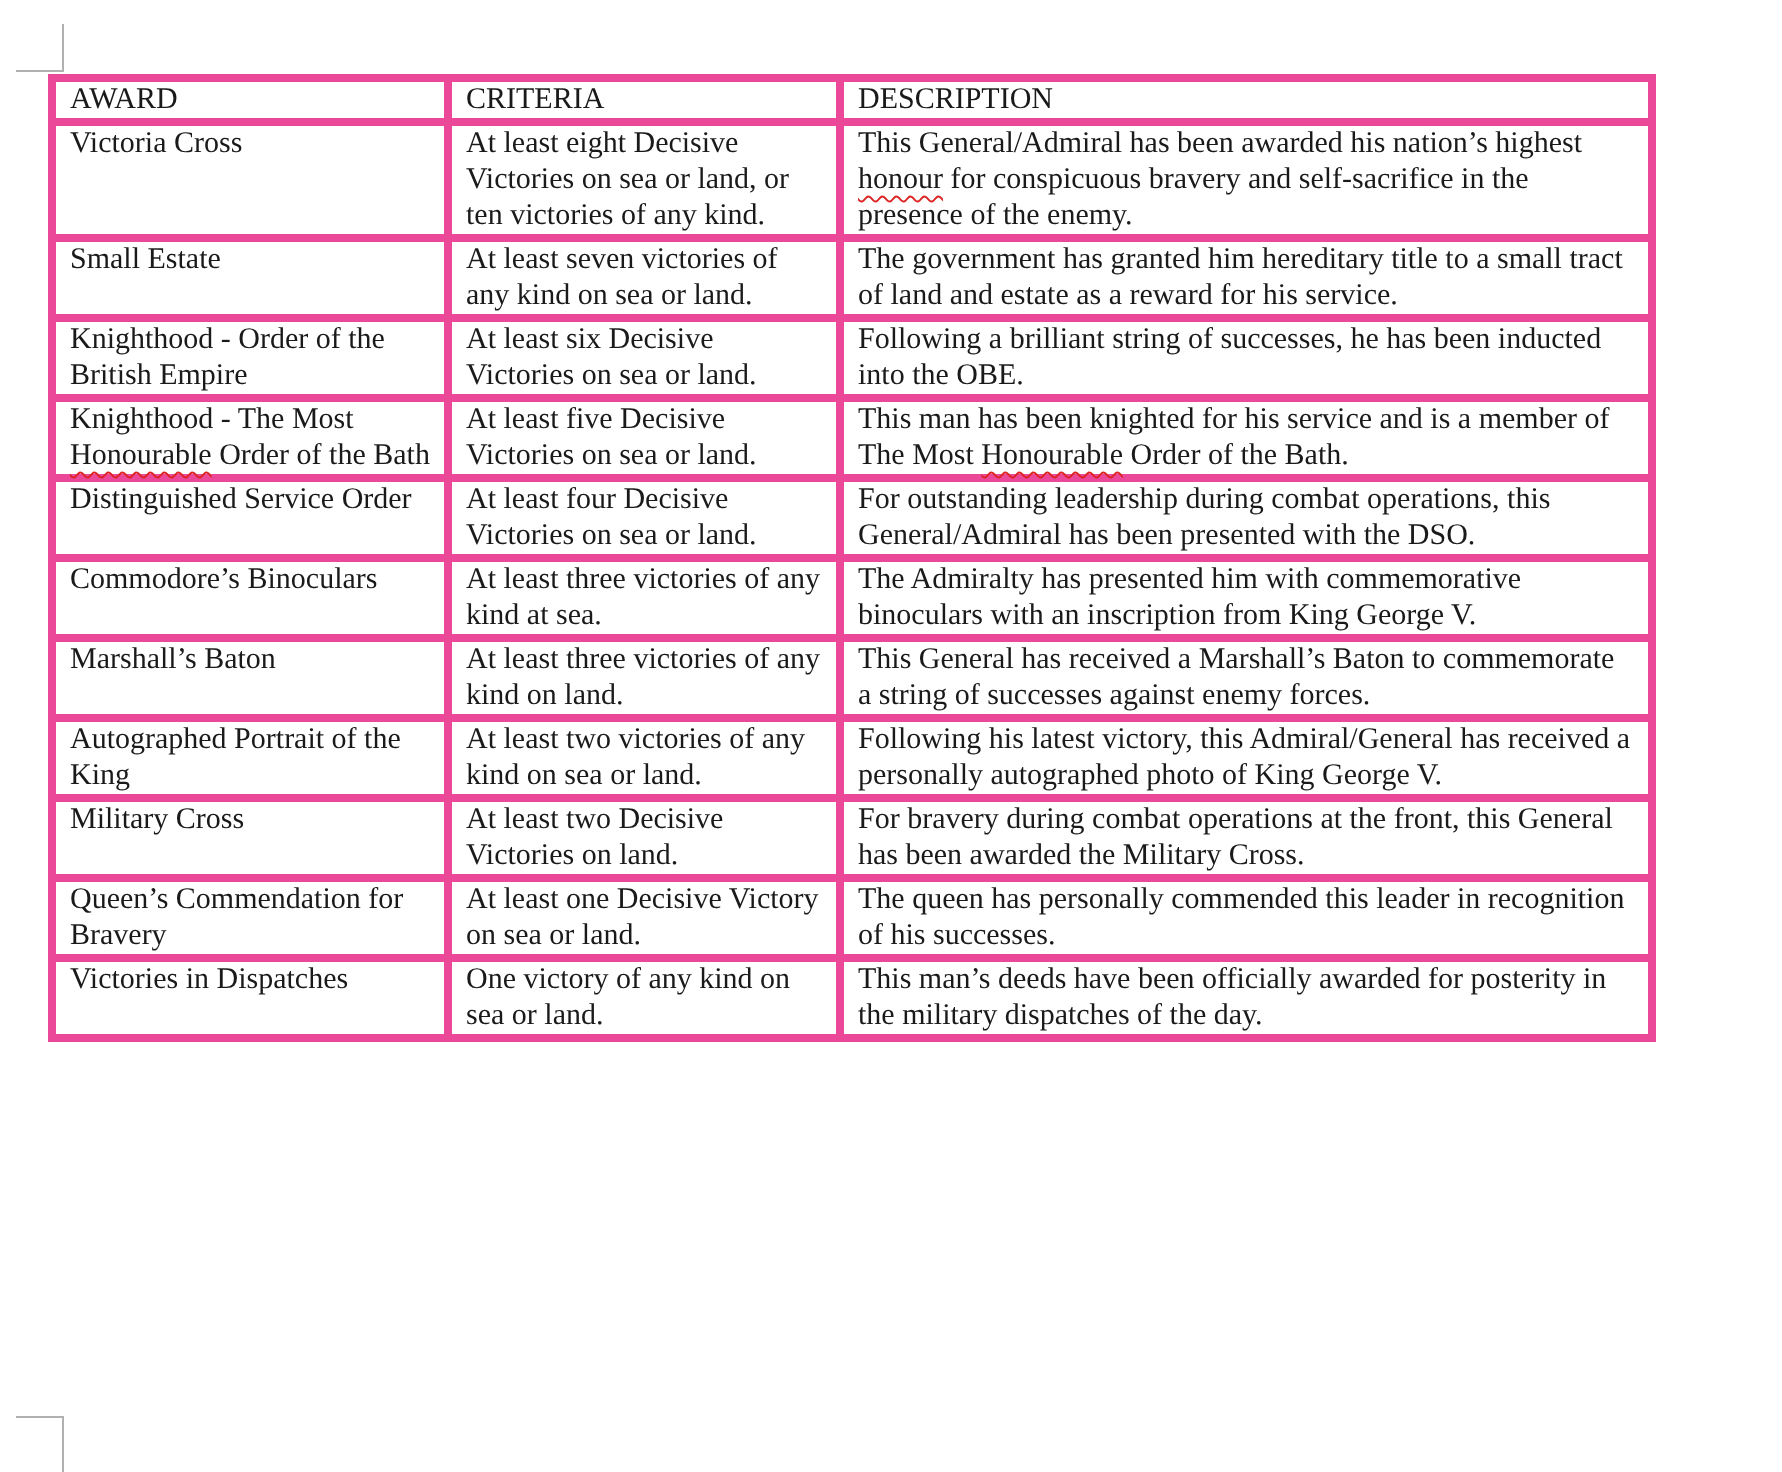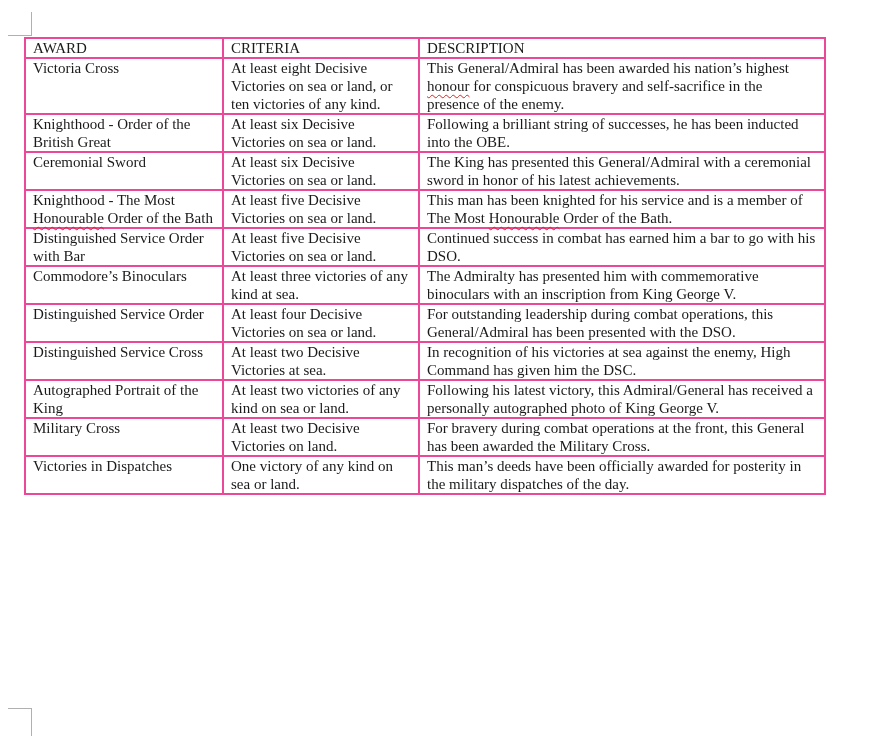--- a/index.html
+++ b/index.html
@@ -1,21 +1,21 @@
 <!DOCTYPE html>
 <html><head>
   <meta charset="utf-8">
   <style>
     html, body { margin: 0; padding: 0; background: #ffffff; }
     body { width: 891px; height: 736px; position: relative; overflow: hidden; font-family: "Liberation Serif", "DejaVu Serif", serif; color: #1a1a1a; }
     .corner-mark { position: absolute; border-color: #b0b0b0; border-style: solid; }
     .corner-top { left: 8px; top: 12px; width: 23px; height: 23px; border-width: 0 1px 1px 0; }
     .corner-bottom { left: 8px; top: 708px; width: 23px; height: 28px; border-width: 1px 1px 0 0; }
     table.awards { position: absolute; left: 24px; top: 37px; width: 800px; border-collapse: collapse; table-layout: fixed; }
-    table.awards td { border: 2px solid #ec4899; vertical-align: top; padding: 0 7px; font-size: 15px; line-height: 18px; }
+    table.awards td { border: 4px solid #ec4899; vertical-align: top; padding: 0 7px; font-size: 15px; line-height: 18px; }
     col.c1 { width: 198px; } col.c2 { width: 196px; } col.c3 { width: 406px; }
     .spell { text-decoration: underline wavy #d22; text-decoration-thickness: 1px; text-underline-offset: 3px; }
   </style>
 </head>
 <body>
 
 <div class="corner-mark corner-top"></div>
 <div class="corner-mark corner-bottom"></div>
 
 <table class="awards">
@@ -29,63 +29,63 @@
       <td>AWARD</td>
       <td>CRITERIA</td>
       <td>DESCRIPTION</td>
     </tr>
   <tr>
         <td>Victoria Cross</td>
         <td>At least eight Decisive Victories on sea or land, or ten victories of any kind.</td>
         <td>This General/Admiral has been awarded his nation’s highest <span class="spell">honour</span> for conspicuous bravery and self-sacrifice in the presence of the enemy.</td>
       </tr>
       <tr>
-        <td>Knighthood - Order of the British Great</td>
+        <td>Small Estate</td>
+        <td>At least seven victories of any kind on sea or land.</td>
+        <td>The government has granted him hereditary title to a small tract of land and estate as a reward for his service.</td>
+      </tr>
+      <tr>
+        <td>Knighthood - Order of the British Empire</td>
         <td>At least six Decisive Victories on sea or land.</td>
         <td>Following a brilliant string of successes, he has been inducted into the OBE.</td>
-      </tr>
-      <tr>
-        <td>Ceremonial Sword</td>
-        <td>At least six Decisive Victories on sea or land.</td>
-        <td>The King has presented this General/Admiral with a ceremonial sword in honor of his latest achievements.</td>
       </tr>
       <tr>
         <td>Knighthood - The Most <span class="spell">Honourable</span> Order of the Bath</td>
         <td>At least five Decisive Victories on sea or land.</td>
         <td>This man has been knighted for his service and is a member of The Most <span class="spell">Honourable</span> Order of the Bath.</td>
       </tr>
       <tr>
-        <td>Distinguished Service Order with Bar</td>
-        <td>At least five Decisive Victories on sea or land.</td>
-        <td>Continued success in combat has earned him a bar to go with his DSO.</td>
+        <td>Distinguished Service Order</td>
+        <td>At least four Decisive Victories on sea or land.</td>
+        <td>For outstanding leadership during combat operations, this General/Admiral has been presented with the DSO.</td>
       </tr>
       <tr>
         <td>Commodore’s Binoculars</td>
         <td>At least three victories of any kind at sea.</td>
         <td>The Admiralty has presented him with commemorative binoculars with an inscription from King George V.</td>
       </tr>
       <tr>
-        <td>Distinguished Service Order</td>
-        <td>At least four Decisive Victories on sea or land.</td>
-        <td>For outstanding leadership during combat operations, this General/Admiral has been presented with the DSO.</td>
-      </tr>
-      <tr>
-        <td>Distinguished Service Cross</td>
-        <td>At least two Decisive Victories at sea.</td>
-        <td>In recognition of his victories at sea against the enemy, High Command has given him the DSC.</td>
+        <td>Marshall’s Baton</td>
+        <td>At least three victories of any kind on land.</td>
+        <td>This General has received a Marshall’s Baton to commemorate a string of successes against enemy forces.</td>
       </tr>
       <tr>
         <td>Autographed Portrait of the King</td>
         <td>At least two victories of any kind on sea or land.</td>
         <td>Following his latest victory, this Admiral/General has received a personally autographed photo of King George V.</td>
       </tr>
       <tr>
         <td>Military Cross</td>
         <td>At least two Decisive Victories on land.</td>
         <td>For bravery during combat operations at the front, this General has been awarded the Military Cross.</td>
       </tr>
       <tr>
+        <td>Queen’s Commendation for Bravery</td>
+        <td>At least one Decisive Victory on sea or land.</td>
+        <td>The queen has personally commended this leader in recognition of his successes.</td>
+      </tr>
+      <tr>
         <td>Victories in Dispatches</td>
         <td>One victory of any kind on sea or land.</td>
         <td>This man’s deeds have been officially awarded for posterity in the military dispatches of the day.</td>
       </tr>
     </tbody>
 </table>
 
 </body></html>

